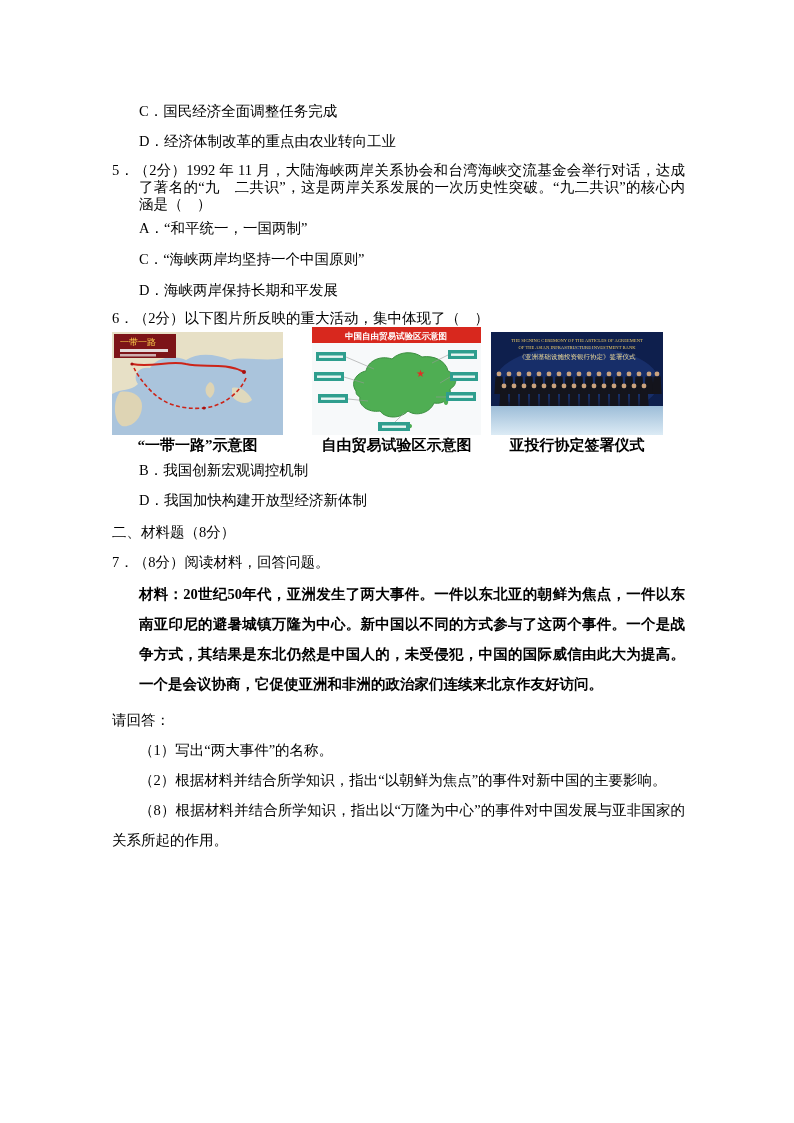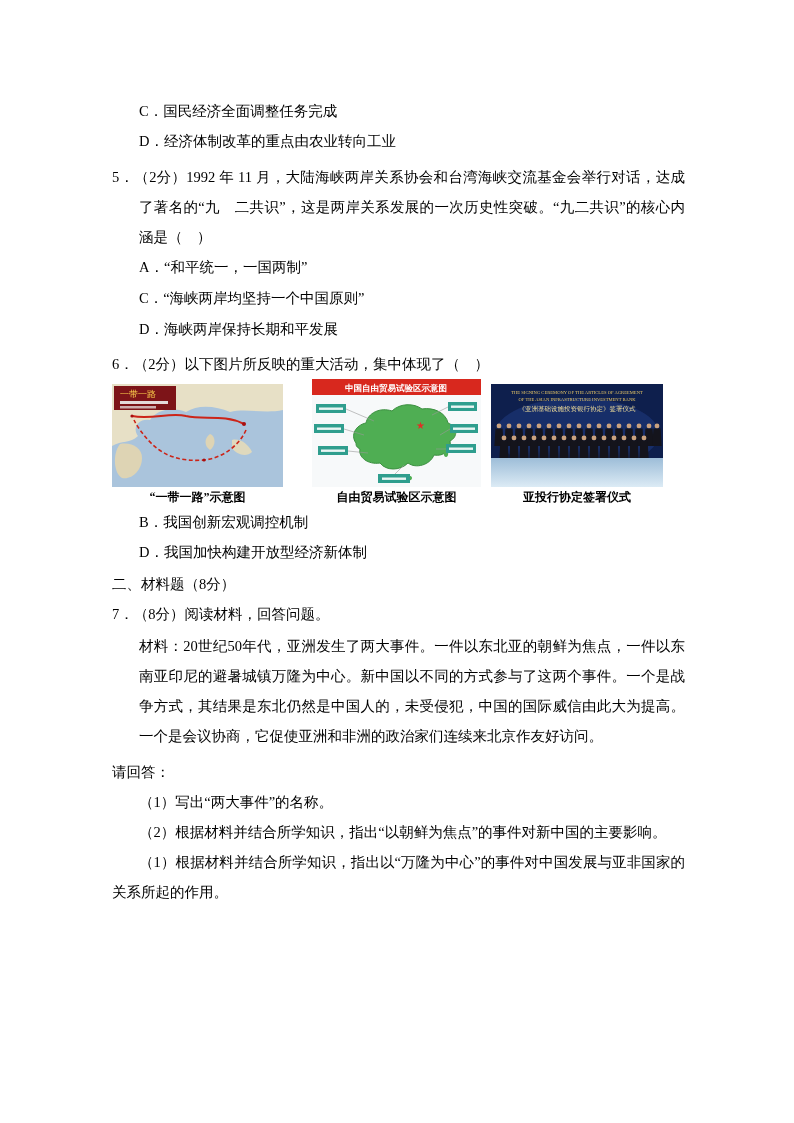--- a/index.html
+++ b/index.html
@@ -11,40 +11,40 @@
     font-family: "Liberation Serif", "DejaVu Serif", serif;
     font-size: 14.5px;
     color: #000000;
   }
   .page { width: 794px; height: 1009px; padding: 96px 109px 20px 112px; }
   .line { line-height: 30px; }
   .opt { margin-left: 27px; }
   .q5opts .line { line-height: 31px; }
   .stem {
     padding-left: 27px; text-indent: -27px;
-    text-align: justify; line-height: 30px; font-family: Liberation Serif, serif;
+    text-align: justify; line-height: 17px; font-family: Liberation Serif, serif;
   }
   .mt6 { margin-top: 6px; }
   .mt4 { margin-top: 4px; }
   .mt2 { margin-top: 2px; }
   .figrow { display: flex; align-items: flex-start; }
   .fig { display: flex; flex-direction: column; }
   .fig1 { width: 171px; margin-right: 29px; }
   .fig2 { width: 169px; margin-right: 10px; }
   .fig3 { width: 172px; }
   .imgbox { height: 108px; display: flex; align-items: flex-end; }
   .imgbox svg { display: block; }
   .figcap {
     text-align: center; font-weight: bold;
-    font-size: 12px; line-height: 20px; margin-top: 0px;
+    font-size: 15px; line-height: 20px; margin-top: 0px;
     white-space: nowrap;
   }
   .sec-header { font-weight: normal; line-height: 30px; }
   .material {
-    margin-left: 27px; text-align: justify; line-height: 30px;
+    margin-left: 27px; text-align: justify; line-height: 30px; font-weight: bold;
   }
   .attribution { text-align: right; line-height: 30px; }
   .subq { text-indent: 27px; text-align: justify; line-height: 30px; }
 </style>
 </head>
 <body>
 
 <div class="page">
 
   <div class="line opt">C．国民经济全面调整任务完成</div>
@@ -192,15 +192,15 @@
     <div class="line opt">D．我国加快构建开放型经济新体制</div>
   </div>
 
   <div class="sec-header mt2">二、材料题（8分）</div>
 
   <div class="line">7．（8分）阅读材料，回答问题。</div>
   <div class="material mt2">材料：20世纪50年代，亚洲发生了两大事件。一件以东北亚的朝鲜为焦点，一件以东南亚印尼的避暑城镇万隆为中心。新中国以不同的方式参与了这两个事件。一个是战争方式，其结果是东北仍然是中国人的，未受侵犯，中国的国际威信由此大为提高。一个是会议协商，它促使亚洲和非洲的政治家们连续来北京作友好访问。</div>
   <div class="line mt6">请回答：</div>
   <div class="subq">（1）写出“两大事件”的名称。</div>
   <div class="subq">（2）根据材料并结合所学知识，指出“以朝鲜为焦点”的事件对新中国的主要影响。</div>
-  <div class="subq">（1）根据材料并结合所学知识，指出以“万隆为中心”的事件对中国发展与亚非国家的关系所起的作用。</div>
+  <div class="subq">（8）根据材料并结合所学知识，指出以“万隆为中心”的事件对中国发展与亚非国家的关系所起的作用。</div>
 
 </div>
 
 </body></html>

